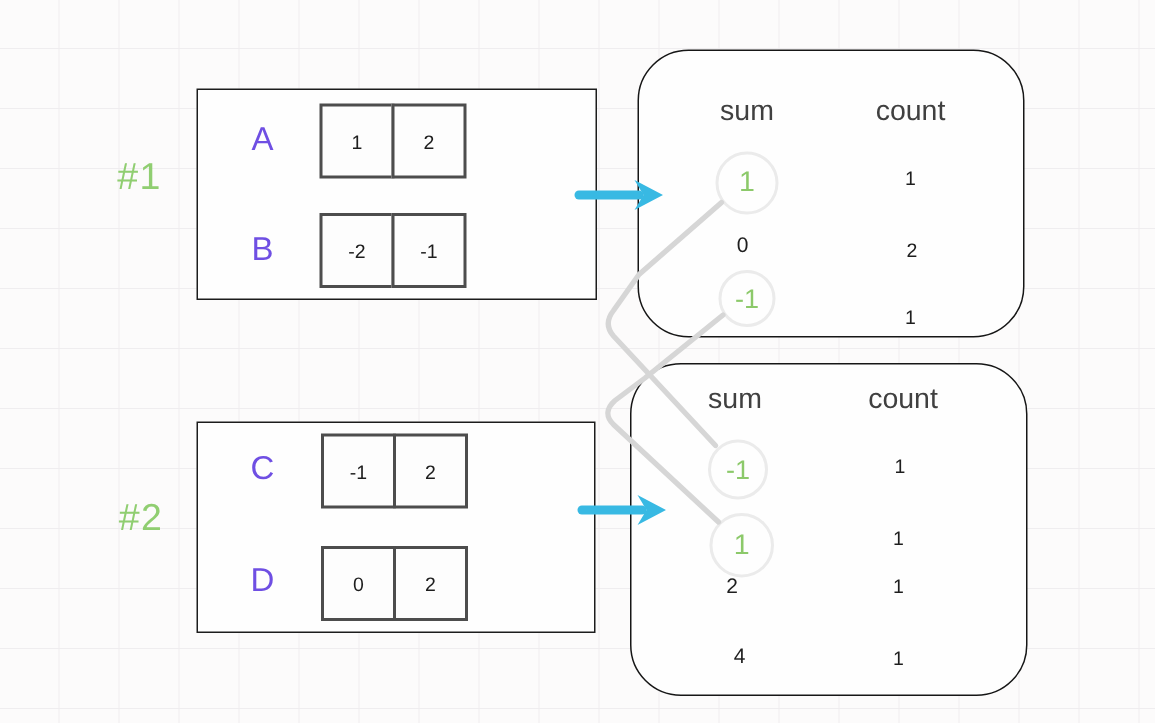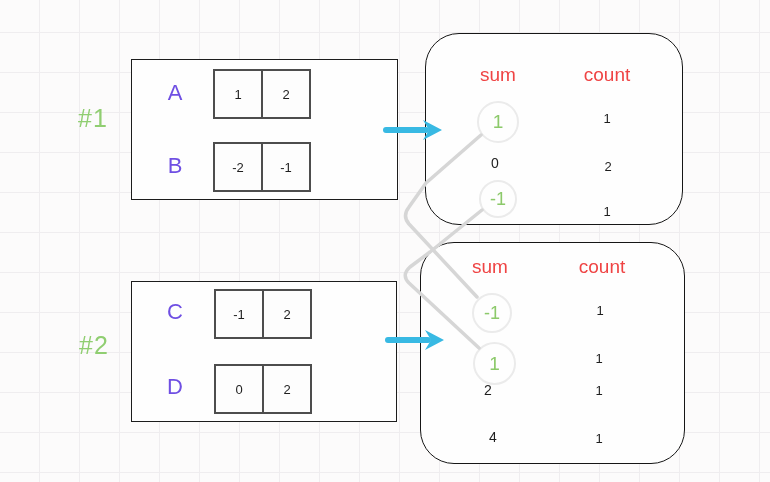--- a/index.html
+++ b/index.html
@@ -34,21 +34,21 @@
     display:flex;align-items:center;justify-content:center;
     font-size:13px;color:#1e1e1e;box-sizing:border-box;
   }
   .cell + .cell{margin-left:-2px;}
   .result-box{
     position:absolute;border:1.6px solid #161616;border-radius:34px;
     background:#fefefe;
   }
   .col-header{
     position:absolute;width:70px;text-align:center;
-    font-size:19px;color:#ef4444;
+    font-size:19px;color:#404040;
   }
   .sum-circle{
     position:absolute;border:2px solid #ebebeb;border-radius:50%;
     background:#fefefe;display:flex;align-items:center;justify-content:center;
     font-size:19px;color:#8cc96a;box-sizing:border-box;
   }
   .sum-plain{
     position:absolute;width:24px;text-align:center;
     font-size:14px;color:#1e1e1e;
   }

